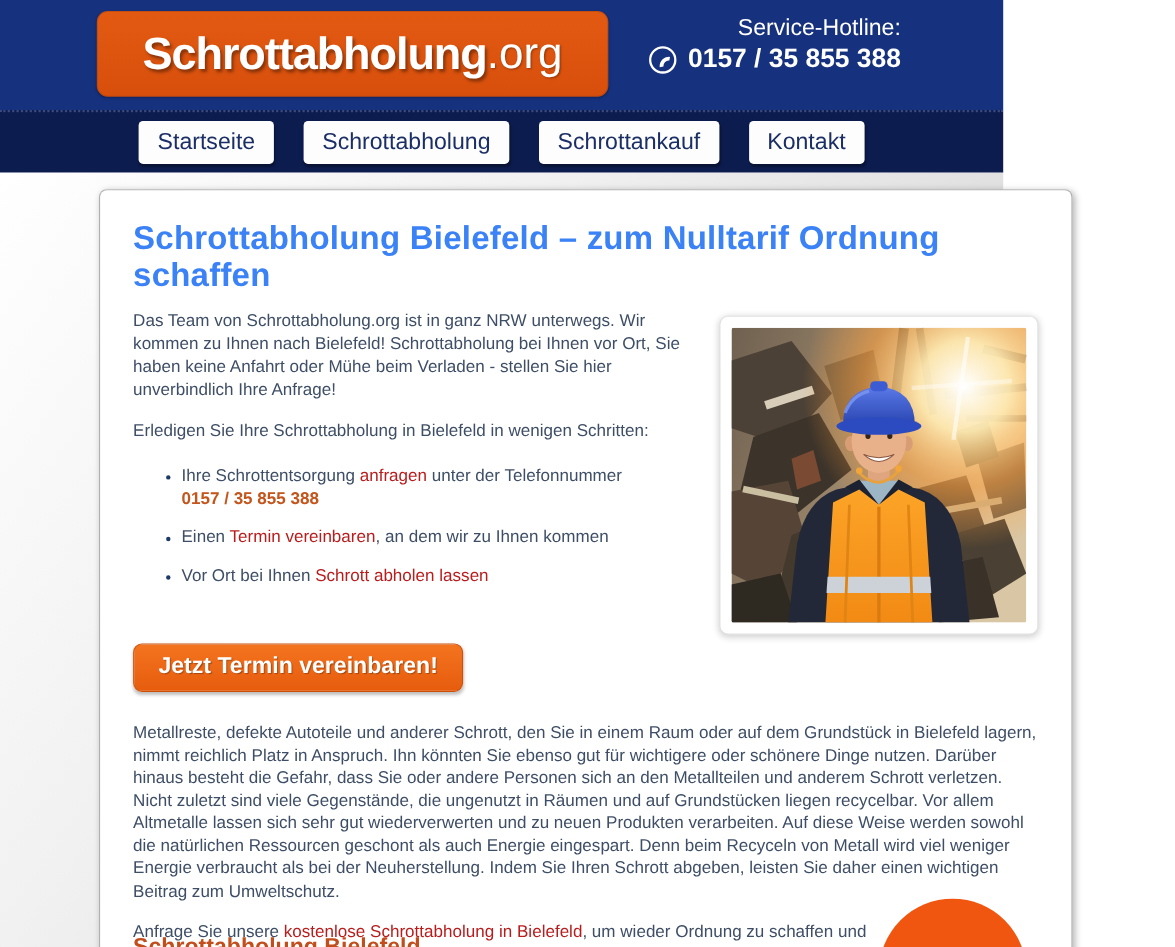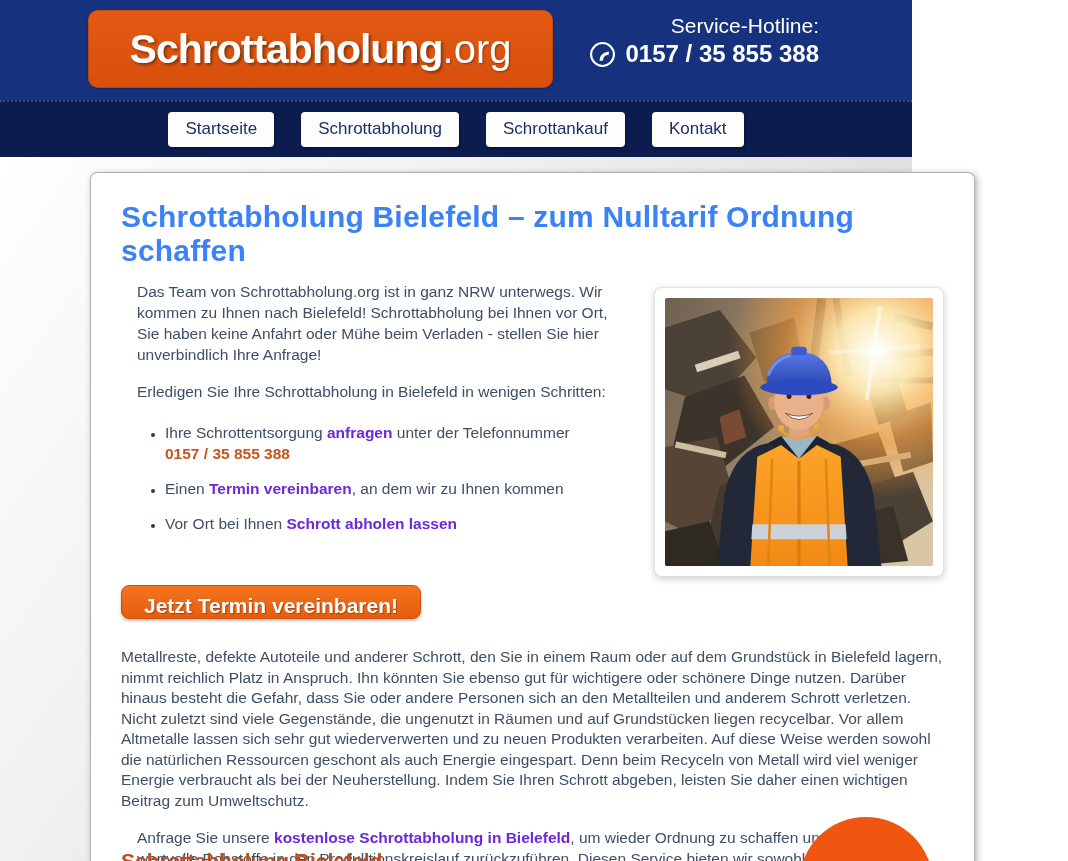--- a/index.html
+++ b/index.html
@@ -42,21 +42,21 @@
   .phone-icon-svg { display: block; }
 
   
   .main-nav {
     height: 57px; background: #0d1c4f;
     border-top: 2px dotted #39497f;
     display: flex; align-items: center; justify-content: center; gap: 27px;
   }
   .nav-link {
     background: #fdfdfd; color: #1b2f66;
-    font-size: 17px; padding: 7px 17px 8px;
+    font-size: 21px; padding: 7px 17px 8px;
     border-radius: 4px; cursor: pointer;
     box-shadow: 1px 2px 2px rgba(0,0,0,.35);
   }
 
   
   .content-bg {
     height: 704px; position: relative;
     background: linear-gradient(125deg, #ffffff 0%, #f1f1f1 35%, #dedede 70%, #d2d2d2 100%);
   }
   .card {
@@ -68,39 +68,39 @@
     box-shadow: 2px 2px 7px rgba(0,0,0,.30);
     padding: 0 30px;
   }
   .page-title {
     margin: 27px 0 13px; font-size: 30px; font-weight: bold;
     color: #3b82f6; letter-spacing: .2px;
   }
   .intro { display: flex; justify-content: space-between; align-items: flex-start; }
   .intro-left { width: 507px; }
   p, li { font-size: 15.5px; line-height: 21px; color: #3e4e66; }
-  p { margin: 0 16px 16px; }
-  strong, .b { color: #6d28d9; font-weight: bold; }
+  p { margin: 0 0 16px; }
+  strong, .b { color: #b91c1c; font-weight: normal; }
   ul.steps { margin: 20px 0 18px; padding-left: 44px; }
   ul.steps li { margin-bottom: 14px; }
   ul.steps li::marker { color: #1d3a66; font-size: .8em; }
   .phone-strong { display: block; color: #c4551c; font-weight: bold; }
   .phone-strong:empty { display: none; }
 
   .photo-frame {
     width: 290px; height: 290px; padding: 10px;
     border: 1px solid #e2e2e2; border-radius: 8px; background: #fff;
     box-shadow: 0 2px 7px rgba(0,0,0,.20);
     margin-top: 6px; flex: 0 0 auto;
   }
   .photo-frame svg { display: block; width: 268px; height: 268px; border-radius: 2px; }
 
   .cta-button {
     display: inline-block; margin: 8px 0 12px;
-    padding: 8px 22px 0;
+    padding: 8px 22px 10px;
     font-size: 21px; font-weight: bold; color: #fff;
     background: linear-gradient(180deg, #f4741f 0%, #e65c0e 100%);
     border: 1px solid #ce5008; border-radius: 8px;
     box-shadow: 0 2px 3px rgba(0,0,0,.25);
     text-shadow: 1px 1px 1px rgba(0,0,0,.3);
     cursor: pointer;
   }
   .long-p { margin: 16px 0 16px; line-height: 20.5px; }
   .final-p { width: 695px; margin-bottom: 0; }
 

